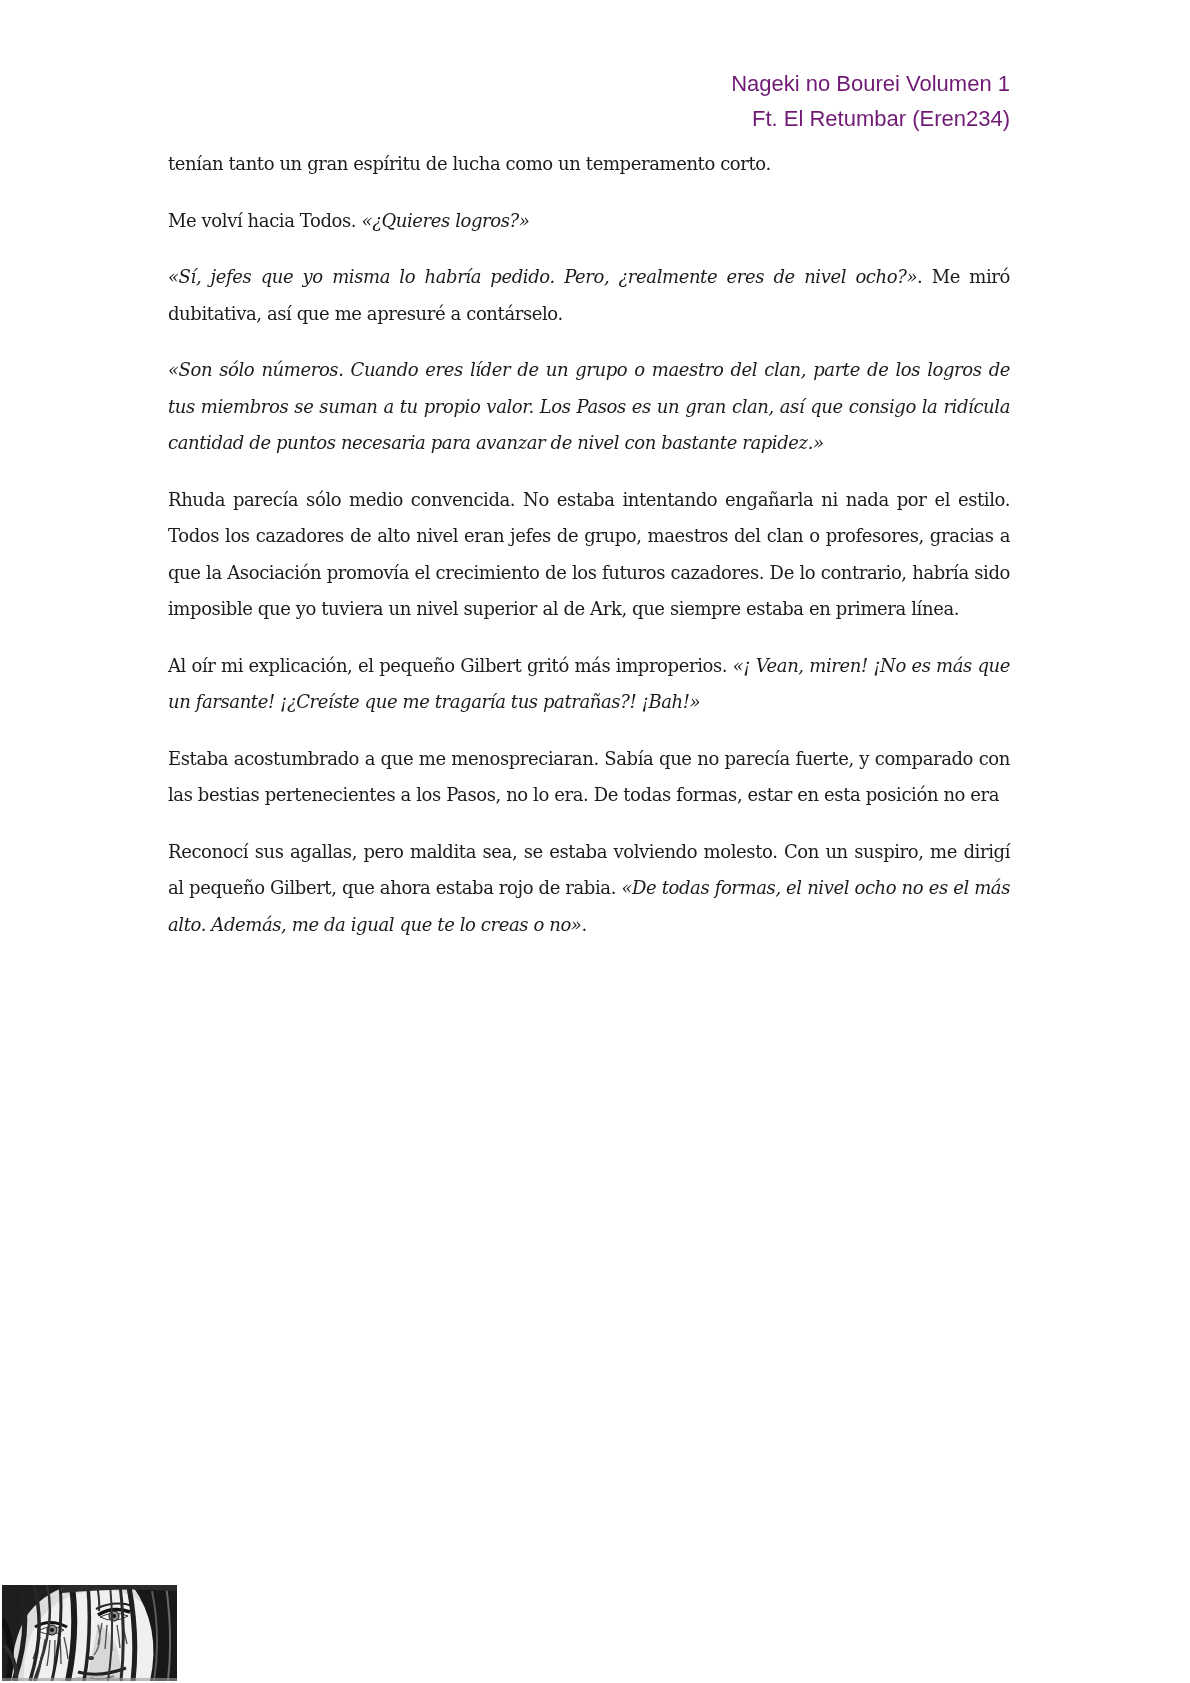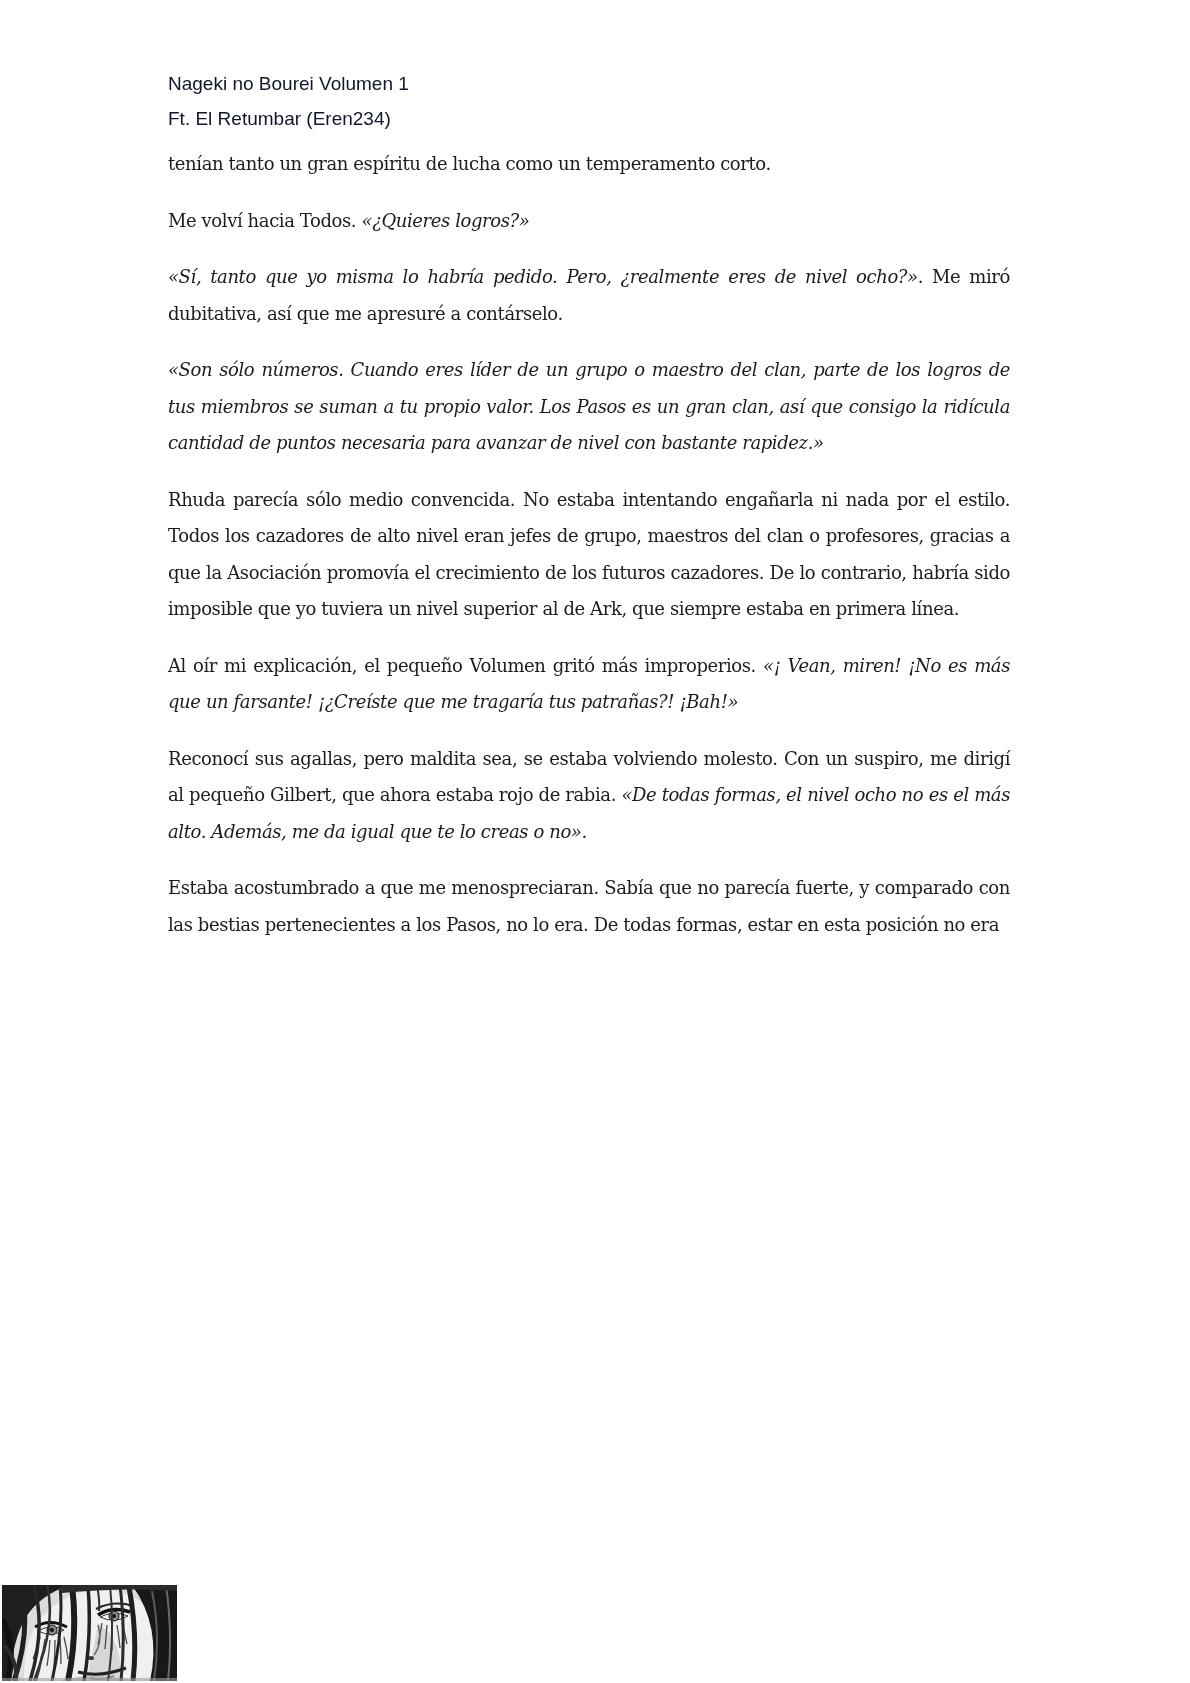--- a/index.html
+++ b/index.html
@@ -11,25 +11,25 @@
     background: #ffffff;
     overflow: hidden;
     color: #1c1c1c;
     font-family: "DejaVu Serif", serif;
   }
   .header {
     position: absolute;
     top: 66px;
     left: 168px;
     width: 842px;
-    text-align: left;
+    text-align: right;
     font-family: "Liberation Sans", sans-serif;
-    font-size: 19px;
+    font-size: 22px;
     line-height: 35px;
-    color: #0f172a;
+    color: #701a75;
   }
   .content {
     position: absolute;
     top: 146px;
     left: 168px;
     width: 842px;
     font-size: 18px;
     line-height: 36.5px;
     letter-spacing: -0.4px;
     text-align: justify;
@@ -51,26 +51,26 @@
 <div class="page">
 
   <div class="header">
     <div>Nageki no Bourei Volumen 1</div>
     <div>Ft. El Retumbar (Eren234)</div>
   </div>
 
   <div class="content">
     <p><span>tenían tanto un gran espíritu de lucha como un temperamento corto.</span></p>
     <p><span>Me volví hacia Todos. </span><span class="italic">«¿Quieres logros?»</span></p>
-    <p><span class="italic">«Sí, tanto que yo misma lo habría pedido. Pero, ¿realmente eres de nivel ocho?»</span><span>. Me miró dubitativa, así que me apresuré a contárselo.</span></p>
+    <p><span class="italic">«Sí, jefes que yo misma lo habría pedido. Pero, ¿realmente eres de nivel ocho?»</span><span>. Me miró dubitativa, así que me apresuré a contárselo.</span></p>
     <p><span class="italic">«Son sólo números. Cuando eres líder de un grupo o maestro del clan, parte de los logros de tus miembros se suman a tu propio valor. Los Pasos es un gran clan, así que consigo la ridícula cantidad de puntos necesaria para avanzar de nivel con bastante rapidez.»</span></p>
     <p><span>Rhuda parecía sólo medio convencida. No estaba intentando engañarla ni nada por el estilo. Todos los cazadores de alto nivel eran jefes de grupo, maestros del clan o profesores, gracias a que la Asociación promovía el crecimiento de los futuros cazadores. De lo contrario, habría sido imposible que yo tuviera un nivel superior al de Ark, que siempre estaba en primera línea.</span></p>
-    <p><span>Al oír mi explicación, el pequeño Volumen gritó más improperios. </span><span class="italic">«¡ Vean, miren! ¡No es más que un farsante! ¡¿Creíste que me tragaría tus patrañas?! ¡Bah!»</span></p>
+    <p><span>Al oír mi explicación, el pequeño Gilbert gritó más improperios. </span><span class="italic">«¡ Vean, miren! ¡No es más que un farsante! ¡¿Creíste que me tragaría tus patrañas?! ¡Bah!»</span></p>
+    <p><span>Estaba acostumbrado a que me menospreciaran. Sabía que no parecía fuerte, y comparado con las bestias pertenecientes a los Pasos, no lo era. De todas formas, estar en esta posición no era</span></p>
     <p><span>Reconocí sus agallas, pero maldita sea, se estaba volviendo molesto. Con un suspiro, me dirigí al pequeño Gilbert, que ahora estaba rojo de rabia. </span><span class="italic">«De todas formas, el nivel ocho no es el más alto. Además, me da igual que te lo creas o no»</span><span>.</span></p>
-    <p><span>Estaba acostumbrado a que me menospreciaran. Sabía que no parecía fuerte, y comparado con las bestias pertenecientes a los Pasos, no lo era. De todas formas, estar en esta posición no era</span></p>
   </div>
 
   <div class="illustration">
     <svg viewBox="0 0 175 96" width="175" height="96" xmlns="http://www.w3.org/2000/svg">
       <rect width="175" height="96" fill="#dcdcdc"></rect>
 
       <g>
         <path d="M22,96 Q20,34 66,12 Q118,-8 152,28 L152,96 Z" fill="#f0f0f0"></path>
         <path d="M96,38 Q122,56 118,96 L84,96 Q92,64 96,38" fill="#cfcfcf" opacity="0.75"></path>
         <path d="M58,96 Q92,86 132,96 Z" fill="#bdbdbd"></path>

